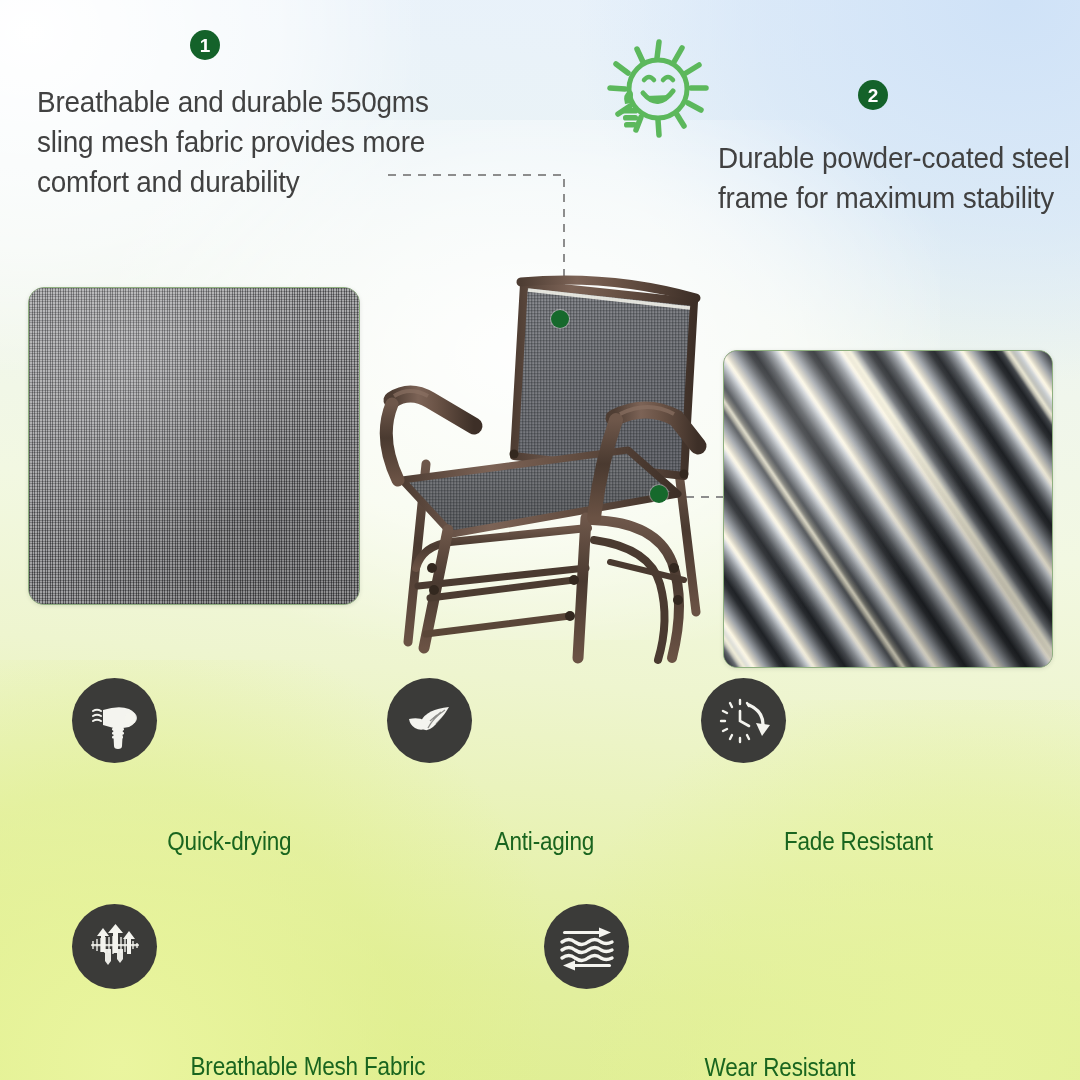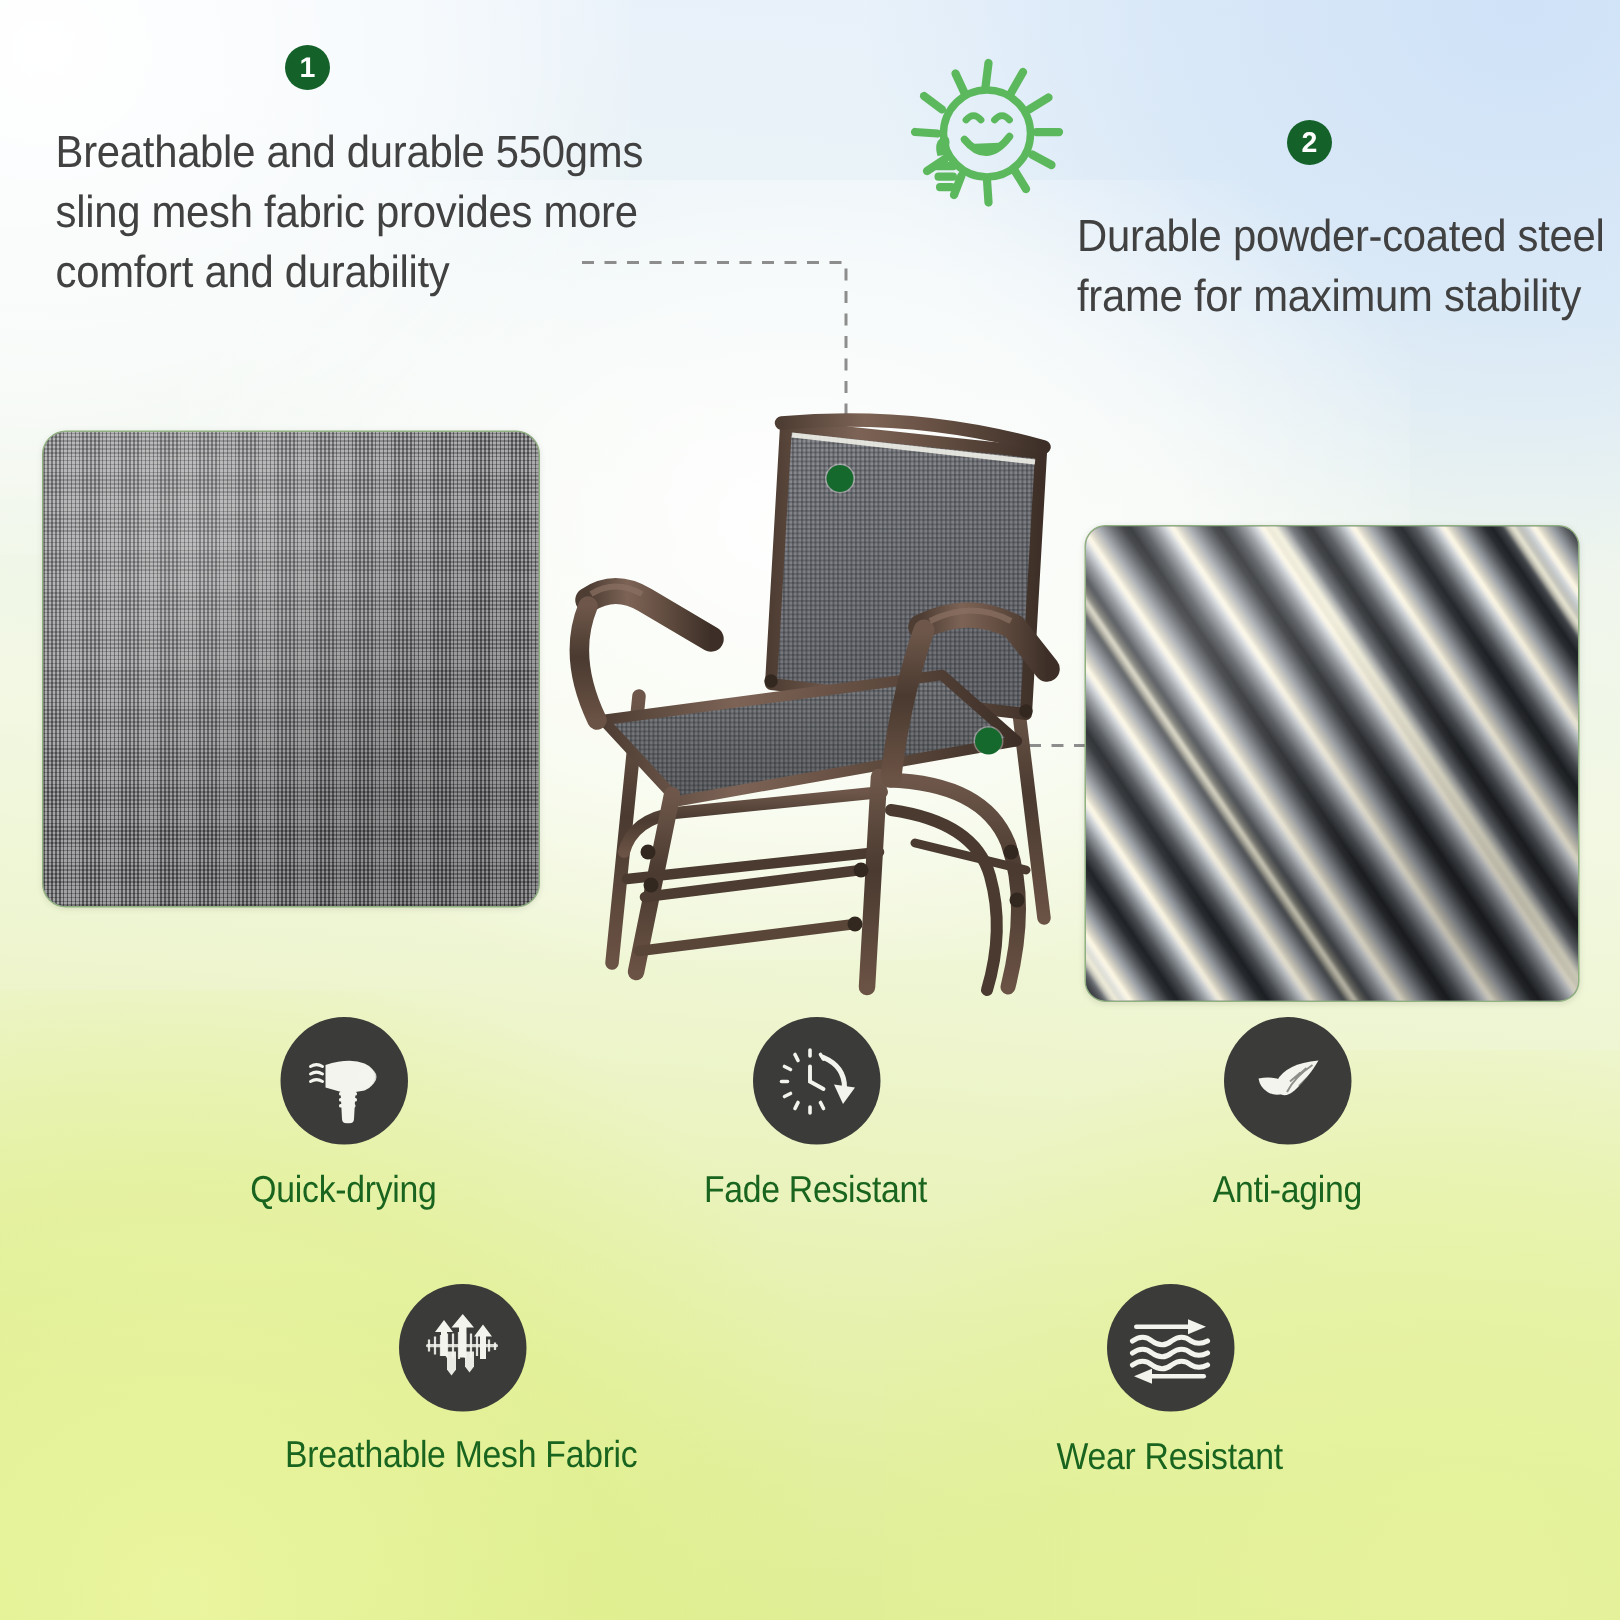--- a/index.html
+++ b/index.html
@@ -150,21 +150,21 @@
   #chair-image { position:absolute; left:378px; top:268px; width:368px; height:402px; }
 
   
   #feature-grid {
     position:absolute; left:72px; top:678px;
     width:944px; height:378px;
   }
   .feat-row { display:flex; width:100%; }
   .feat {
     flex:1 1 0; display:flex; flex-direction:column;
-    align-items:center; text-align:center;
+    text-align:center;gap:48px;
   }
   .feat .circle {
     width:85px; height:85px; border-radius:50%;
     background:#3b3b39;
     display:flex; align-items:center; justify-content:center;
     flex:0 0 auto;
   }
   .feat .label {
     margin-top:15px;
     color:#19651f;
@@ -360,57 +360,57 @@
             </g>
           </svg>
         </div>
         <div class="label" style="color: rgb(25, 101, 31);">Quick-drying</div>
       </div>
 
 
       <div class="feat">
         <div class="circle" style="background: rgb(59, 59, 57);">
           <svg viewBox="0 0 56 56" width="56" height="56" aria-hidden="true">
+            <g fill="#f4f4ef">
+              <path d="M48 14 q-22 2 -28 14 q-2 5 2 8 q4 3 10 -2 q9 -8 16 -20 z"></path>
+              <path d="M8 26 q16 -3 22 8 q-10 5 -16 1 q-5 -3 -6 -9 z"></path>
+            </g>
+            <g stroke="#3b3b39" stroke-width="1.3" fill="none" opacity="0.55">
+              <path d="M44 17 q-12 8 -17 18"></path>
+              <path d="M40 19 l-8 7"></path>
+                <path d="M43 23 l-8 8"></path>
+              <path d="M36 22 l-7 6"></path>
+            </g>
+          </svg>
+        </div>
+        <div class="label" style="color: rgb(25, 101, 31);">Anti-aging</div>
+      </div>
+
+      <div class="feat">
+        <div class="circle" style="background: rgb(59, 59, 57);">
+          <svg viewBox="0 0 56 56" width="56" height="56" aria-hidden="true">
             <g stroke="#f4f4ef" stroke-width="2.4" stroke-linecap="round">
               <line x1="24" y1="7" x2="24" y2="11"></line>
               <line x1="14" y1="10" x2="16" y2="14"></line>
               <line x1="7" y1="18" x2="11" y2="20"></line>
               <line x1="5" y1="28" x2="9" y2="28"></line>
               <line x1="7" y1="38" x2="11" y2="36"></line>
               <line x1="14" y1="46" x2="16" y2="42"></line>
               <line x1="24" y1="49" x2="24" y2="45"></line>
               <line x1="33" y1="46" x2="31" y2="42"></line>
               <line x1="31" y1="10" x2="33" y2="13"></line>
             </g>
             <g stroke="#f4f4ef" stroke-width="2.6" fill="none" stroke-linecap="round">
               <path d="M24 18 L24 28 L33 33"></path>
             </g>
             <path d="M33 12 q14 6 14 20" fill="none" stroke="#f4f4ef" stroke-width="3.4" stroke-linecap="round"></path>
             <path d="M40 30 l14 2 l-8 11 z" fill="#f4f4ef"></path>
           </svg>
         </div>
         <div class="label" style="color: rgb(25, 101, 31);">Fade Resistant</div>
-      </div>
-
-      <div class="feat">
-        <div class="circle" style="background: rgb(59, 59, 57);">
-          <svg viewBox="0 0 56 56" width="56" height="56" aria-hidden="true">
-            <g fill="#f4f4ef">
-              <path d="M48 14 q-22 2 -28 14 q-2 5 2 8 q4 3 10 -2 q9 -8 16 -20 z"></path>
-              <path d="M8 26 q16 -3 22 8 q-10 5 -16 1 q-5 -3 -6 -9 z"></path>
-            </g>
-            <g stroke="#3b3b39" stroke-width="1.3" fill="none" opacity="0.55">
-              <path d="M44 17 q-12 8 -17 18"></path>
-              <path d="M40 19 l-8 7"></path>
-                <path d="M43 23 l-8 8"></path>
-              <path d="M36 22 l-7 6"></path>
-            </g>
-          </svg>
-        </div>
-        <div class="label" style="color: rgb(25, 101, 31);">Anti-aging</div>
       </div>
     </div>
 
     <div class="feat-row" id="row-2">
 
       <div class="feat two-line">
         <div class="circle" style="background: rgb(59, 59, 57);">
           <svg viewBox="0 0 56 56" width="56" height="56" aria-hidden="true">
 
             <g fill="#f4f4ef">

